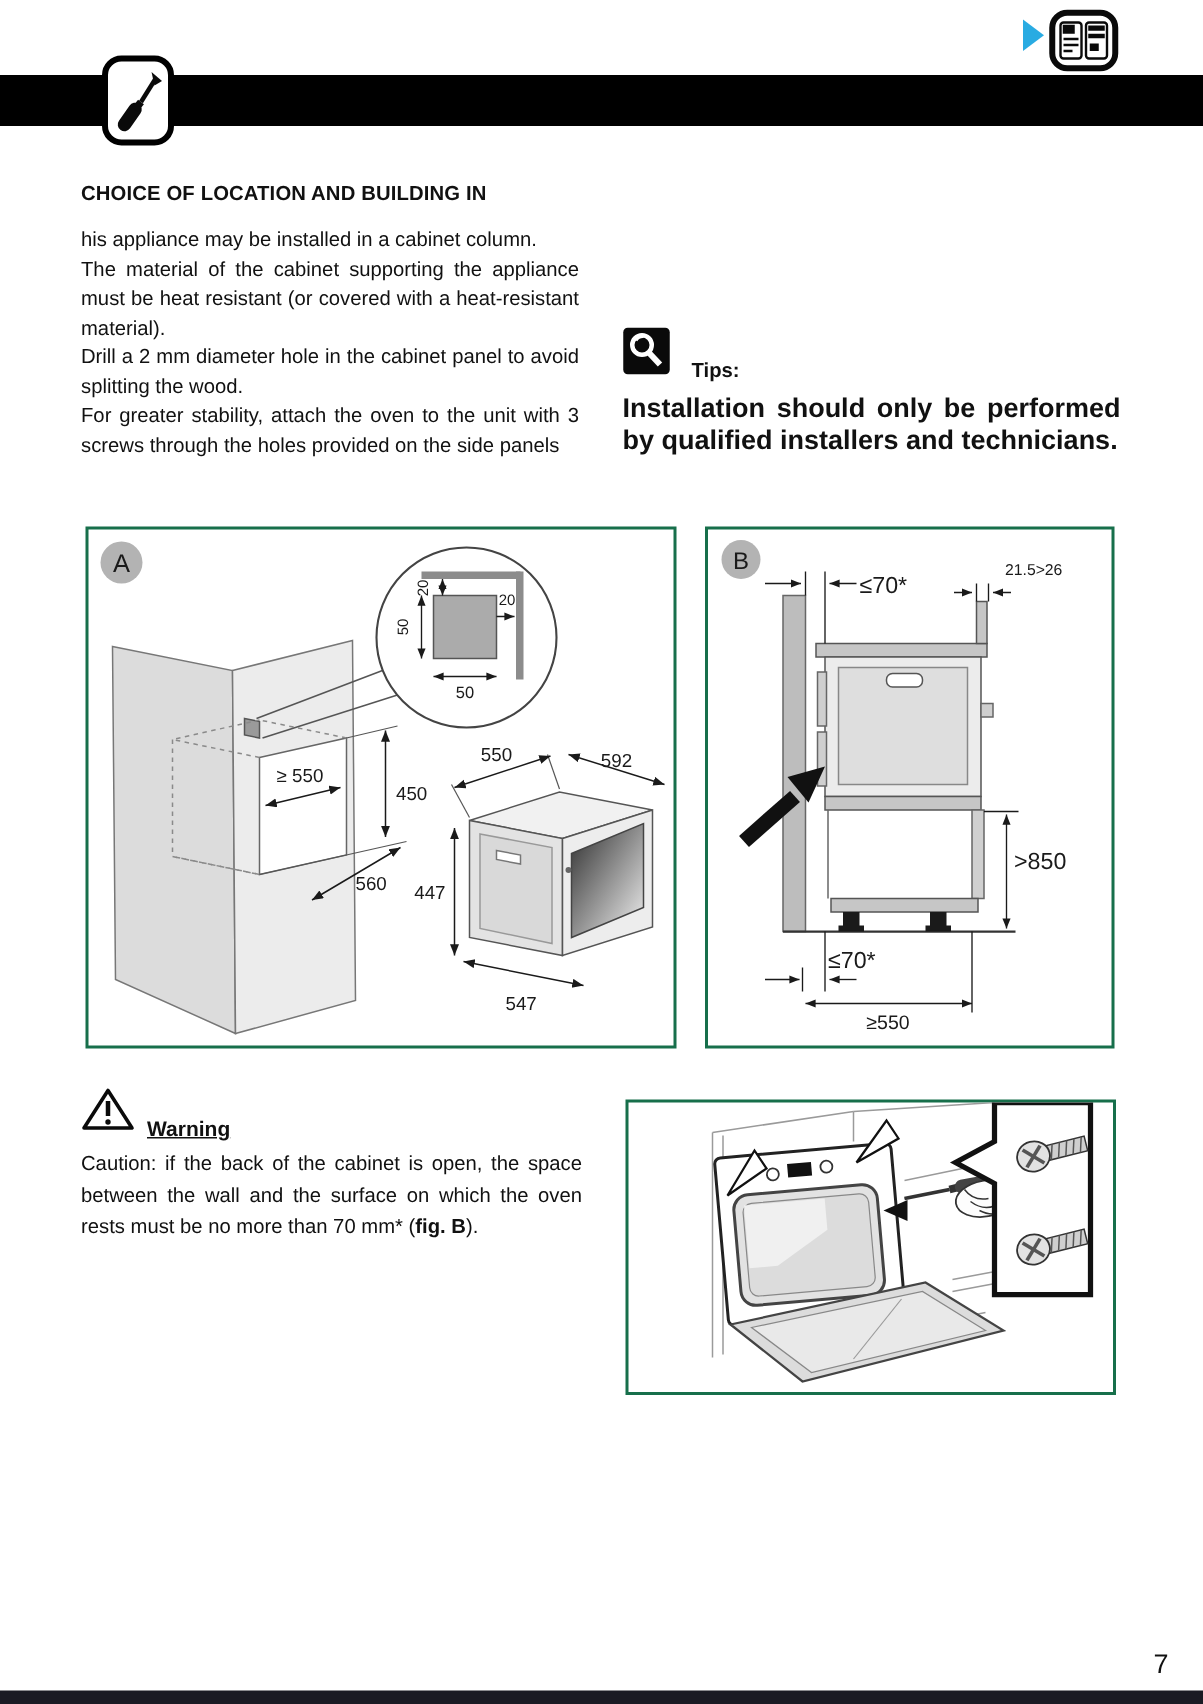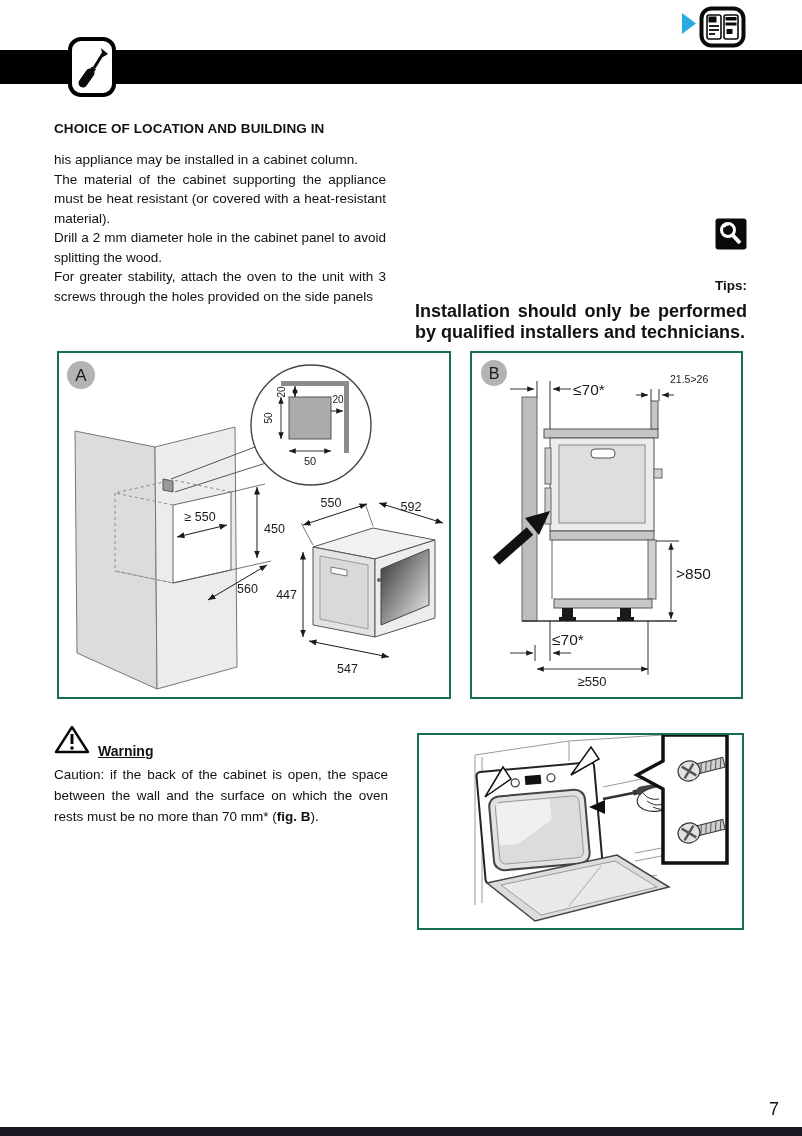--- a/index.html
+++ b/index.html
@@ -12,21 +12,21 @@
             display:flex;align-items:center;justify-content:center;z-index:2;}
   .hdr-title{position:absolute;left:124px;top:50px;height:34px;line-height:33px;color:#000000;
              font-size:21px;font-weight:normal;z-index:2;}
   .nav-tri{position:absolute;left:681px;top:12px;}
   .nav-book{position:absolute;left:699px;top:6px;}
   
   .col-left{position:absolute;left:54px;top:121px;width:332px;}
   .heading{font-size:13.5px;font-weight:bold;margin:0 0 14px 0;letter-spacing:.1px;}
   .bodytext p{margin:0;font-size:13.5px;line-height:19.5px;text-align:justify;}
   .tips{position:absolute;left:415px;top:218px;width:332px;}
-  .tips-head{display:flex;align-items:flex-end;gap:24px;margin-bottom:7px;flex-direction:column;}
+  .tips-head{display:flex;align-items:flex-end;gap:14px;margin-bottom:7px;}
   .tips-label{font-weight:bold;font-size:13.5px;padding-bottom:1px;}
   .tips-text{font-weight:bold;font-size:18px;line-height:21px;text-align:justify;margin:0;}
   
   .figbox{position:absolute;border:2px solid #176F4B;background:#fff;box-sizing:border-box;}
   #figA{left:57px;top:351px;width:394px;height:348px;}
   #figB{left:470px;top:351px;width:273px;height:348px;}
   #figC{left:417px;top:733px;width:327px;height:197px;}
   
   .warn{position:absolute;left:54px;top:724px;width:334px;}
   .warn-head{display:flex;align-items:flex-end;gap:8px;margin-bottom:5px;}

